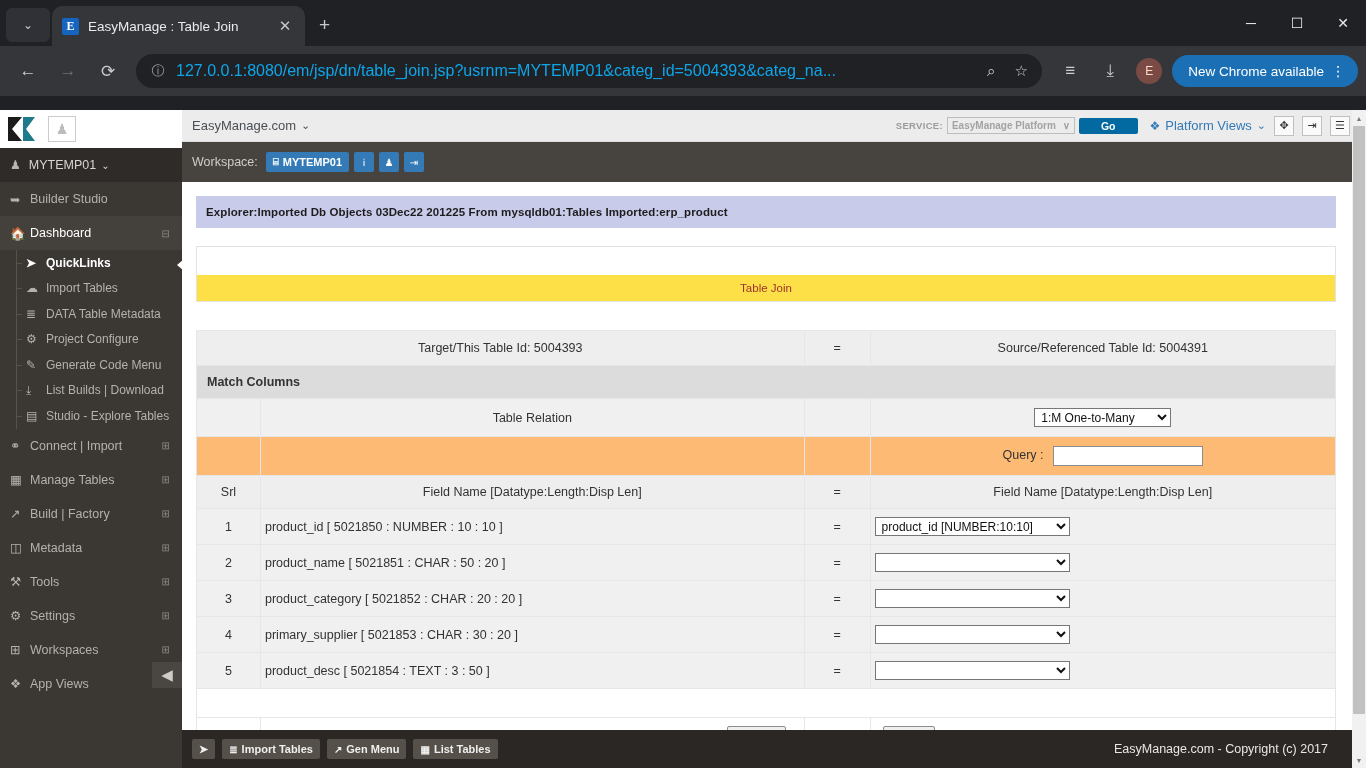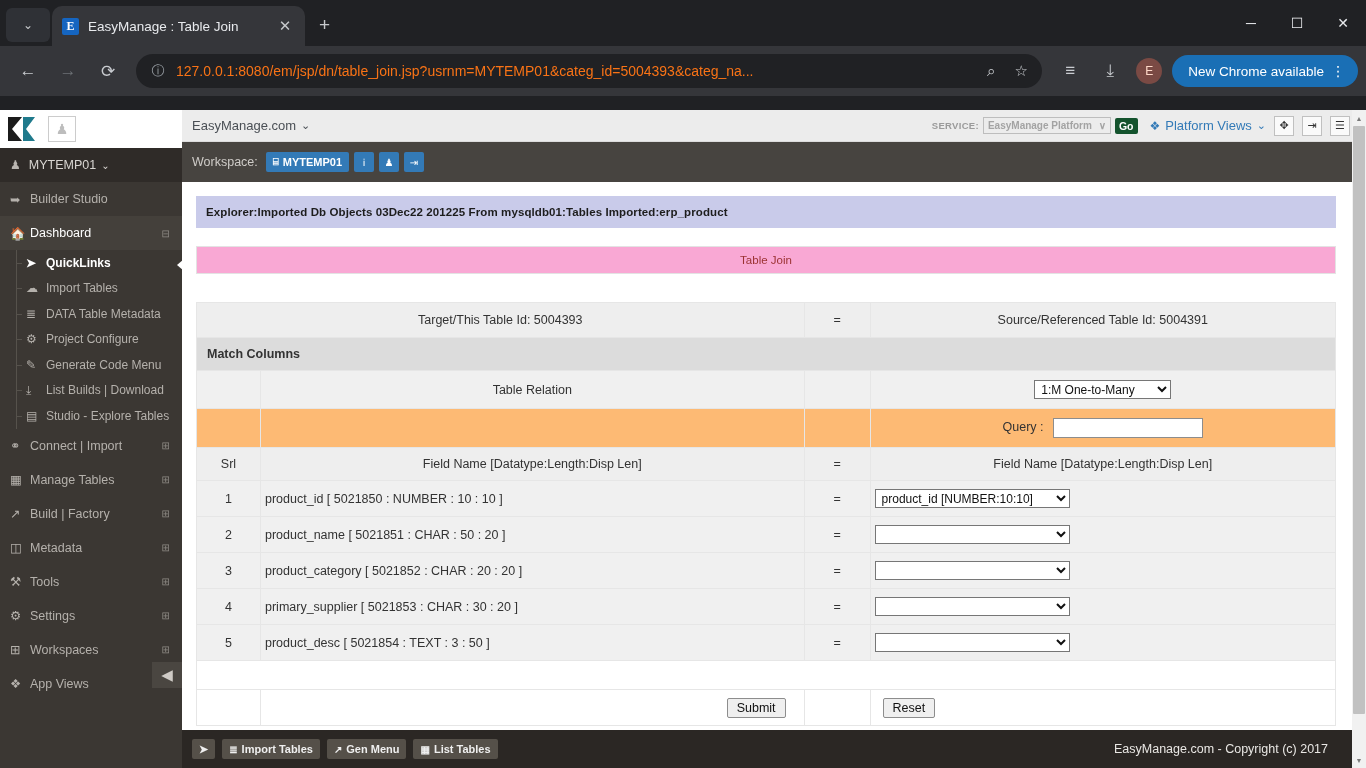--- a/index.html
+++ b/index.html
@@ -46,21 +46,21 @@
   .nav-icon {
     width: 34px; height: 34px; border-radius:50%; display:flex; align-items:center; justify-content:center;
     color:#c9ccd0; font-size:17px; margin: 0 3px; cursor:pointer; flex:0 0 auto;
   }
   .nav-icon.dim { color:#6d7175; }
   .omnibox {
     flex:1; height: 34px; background:#202124; border-radius:17px; display:flex; align-items:center;
     padding: 0 6px 0 12px; margin: 0 8px; min-width:0;
   }
   .omni-info { color:#9aa0a6; font-size:13px; width:20px; text-align:center; flex:0 0 20px;}
-  .omni-url { flex:1; color:#f97316; font-size:14px; white-space:nowrap; overflow:hidden; padding-left:8px; }
+  .omni-url { flex:1; color:#0ea5e9; font-size:16px; white-space:nowrap; overflow:hidden; padding-left:8px; }
   .omni-icon { color:#c9ccd0; font-size:15px; width:30px; text-align:center; cursor:pointer; flex:0 0 30px;}
   .tb-right { display:flex; align-items:center; }
   .avatar-e {
     width:26px;height:26px;border-radius:50%;background:#7a4a44;color:#ffd9c9;
     display:flex;align-items:center;justify-content:center;font-size:12px;margin:0 6px; cursor:pointer;
   }
   .new-chrome {
     height: 32px; background:#1a6fb5; color:#fff; border-radius:16px; display:flex; align-items:center;
     padding: 0 6px 0 16px; font-size:13.5px; margin-left:4px; cursor:pointer;text-align:center;
   }
@@ -119,21 +119,21 @@
     position:absolute; left:182px; top:0; right:0; height:32px; background:#ececec;
     display:flex; align-items:center; padding-left:10px; border-bottom:1px solid #dcdcdc;
   }
   .brand { color:#4a4f55; font-size:13px; }
   .tb1-right { margin-left:auto; display:flex; align-items:center; padding-right:16px; }
   .svc-label { color:#9b9b9b; font-size:9.5px; font-weight:bold; letter-spacing:.3px; margin-right:4px; }
   .svc-select {
     border:1px solid #bdbdbd; background:#ececec; color:#a3a3a3; font-size:10px; font-weight:bold;
     height:17px; padding: 0 4px; display:flex;align-items:center; width:128px; justify-content:space-between;
   }
-  .go-btn { background:#14532d; color:#fff; font-size:10.5px; font-weight:bold; padding:2px 4px; margin-left:4px; border-radius:2px; cursor:pointer;}
+  .go-btn { background:#0369a1; color:#fff; font-size:10.5px; font-weight:bold; padding:2px 22px; margin-left:4px; border-radius:2px; cursor:pointer;}
   .pv { color:#337ab7; font-size:13px; margin-left:12px; display:flex; align-items:center; cursor:pointer;}
   .pv .ico { margin-right:5px; font-size:12px; }
   .sq-btn {
     width:20px;height:20px;border:1px solid #c0c0c0; background:#fafafa; margin-left:8px;
     display:flex;align-items:center;justify-content:center; font-size:11px; color:#333; cursor:pointer;
   }
 
   .topbar2 {
     position:absolute; left:182px; top:32px; right:0; height:40px; background:#474440;
     display:flex; align-items:center; padding-left:10px;
@@ -154,21 +154,21 @@
     position:absolute; left:182px; top:72px; right:14px; bottom:38px;
     background:#fff; overflow:hidden;
   }
   .banner {
     margin:14px 16px 0 14px; background:#c9cbea; color:#1d1d1d; font-size:11.5px; font-weight:bold;
     padding:10px 10px; letter-spacing:.1px;
   }
   .panel { margin:18px 16px 0 14px; border:1px solid #e3e3e3; }
   .panel-head { padding:9px 10px; font-size:12px; font-weight:bold; color:#333; }
   .panel-red {
-    background:#f9a8d4; color:#9b3232; font-size:11.5px; text-align:center; padding:7px 0;
+    background:#fde047; color:#9b3232; font-size:11.5px; text-align:center; padding:7px 0;margin-top:28px;
   }
 
   table.main { margin: 28px 16px 0 14px; width: calc(100% - 30px); border-collapse:collapse; }
   table.main td { border:1px solid #e6e6e6; font-size:12.5px; color:#333; }
   .row-head td { background:#eeeeee; text-align:center; padding:10px 4px; }
   .row-match td { background:#dcdcdc; font-size:14px; font-weight:bold; padding:9px 10px; color:#2b2b2b;}
   .row-rel td { background:#f0f0f0; text-align:center; padding:9px 4px;}
   .row-query td { background:#fdba74; text-align:center; padding:9px 4px; height:37px;}
   .row-fieldhead td { background:#eeeeee; text-align:center; padding:9px 4px; }
   .row-data td { background:#f0f0f0; padding:8px 4px; }

